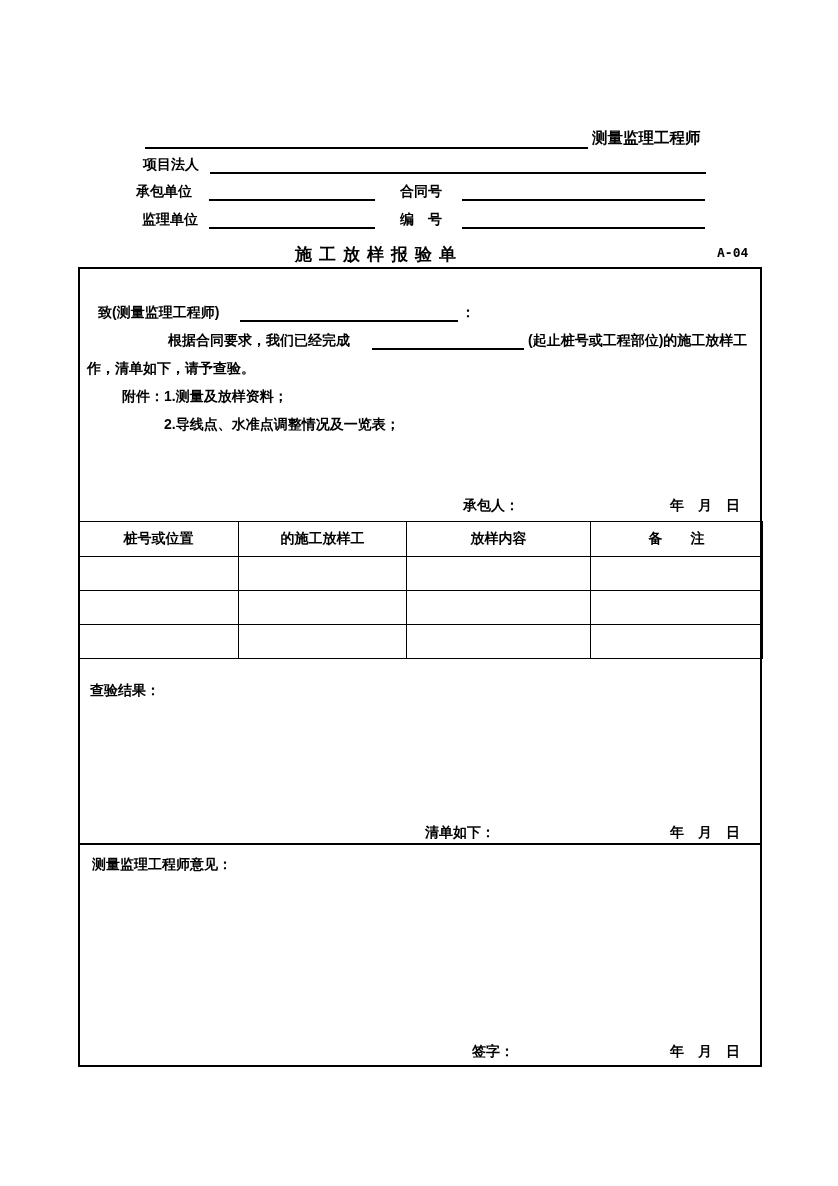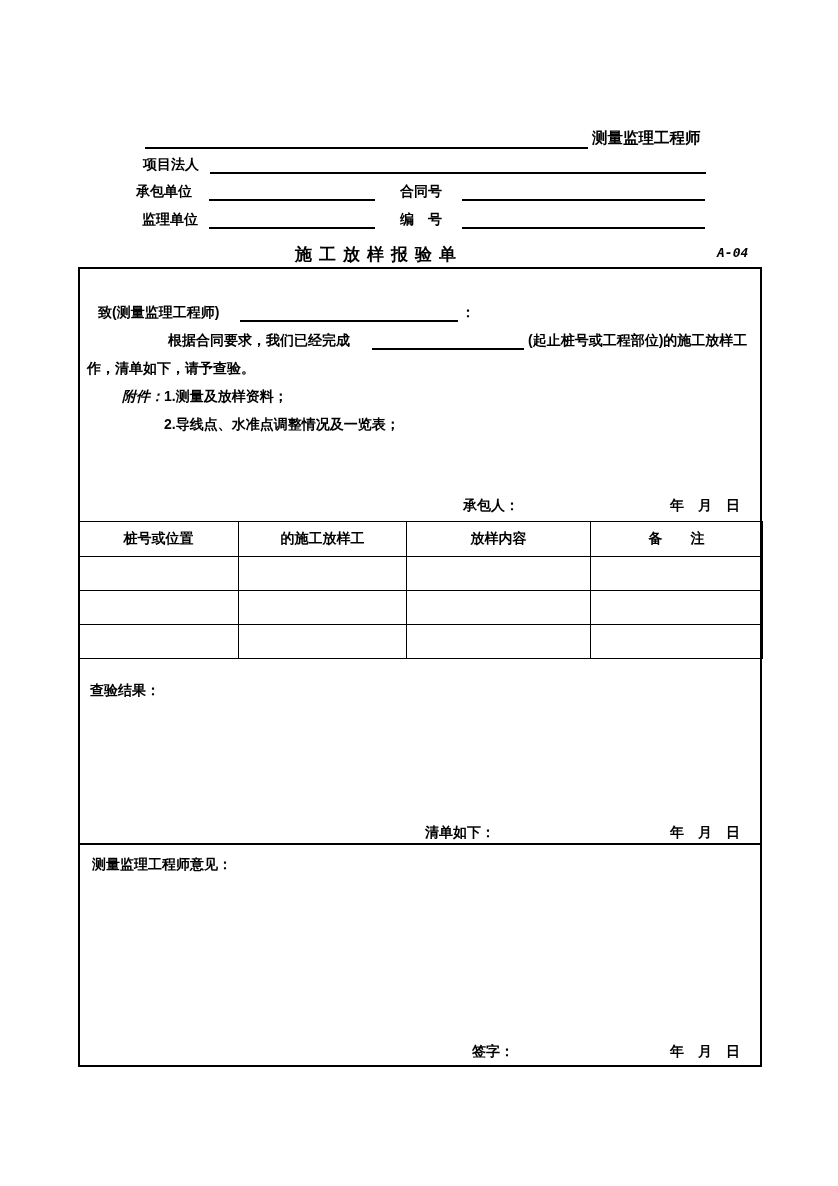--- a/index.html
+++ b/index.html
@@ -10,21 +10,21 @@
     font-family:"Liberation Sans","DejaVu Sans",sans-serif;
     font-weight:600;
     color:#000;
     overflow:hidden;
   }
   .t{position:absolute;font-size:14px;line-height:16px;white-space:nowrap;}
   .uline{position:absolute;height:1.5px;background:#000;}
   .box{position:absolute;border:2px solid #000;box-sizing:border-box;}
   .divline{position:absolute;height:1.5px;background:#000;}
   .title{position:absolute;left:0;width:758px;text-align:center;font-size:17px;letter-spacing:7px;font-weight:bold;}
-  .formcode{position:absolute;font-family:"DejaVu Sans Mono","Liberation Mono",monospace;font-size:13px;font-weight:bold;font-style:italic;}
+  .formcode{position:absolute;font-family:"DejaVu Sans Mono","Liberation Mono",monospace;font-size:13px;font-weight:bold;}
   table.stake{
     position:absolute;left:78px;top:521px;width:684px;
     border-collapse:collapse;table-layout:fixed;
   }
   table.stake th, table.stake td{
     border:1.5px solid #000;
     font-size:14px;font-weight:600;
     text-align:center;vertical-align:middle;
     padding:0;
   }
@@ -61,21 +61,21 @@
 
   <span class="t" style="left:98px;top:304px;">致(测量监理工程师)</span>
   <div class="uline" style="left:240px;top:320px;width:218px;"></div>
   <span class="t" style="left:461px;top:304px;">：</span>
 
   <span class="t" style="left:168px;top:332px;">根据合同要求，我们已经完成</span>
   <div class="uline" style="left:372px;top:348px;width:152px;"></div>
   <span class="t" style="left:528px;top:332px;">(起止桩号或工程部位)的施工放样工</span>
   <span class="t" style="left:87px;top:360px;">作，清单如下，请予查验。</span>
 
-  <span class="t" style="left:122px;top:388px;font-style:italic;">附件：</span>
+  <span class="t" style="left:122px;top:388px;">附件：</span>
   <span class="t" style="left:164px;top:388px;">1.测量及放样资料；</span>
   <span class="t" style="left:164px;top:416px;">2.导线点、水准点调整情况及一览表；</span>
 
   <span class="t" style="left:463px;top:497px;">承包人：</span>
   <span class="t" style="left:670px;top:497px;">年　月　日</span>
 
   <table class="stake">
     <colgroup>
       <col style="width:160px">
         <col style="width:168px">

